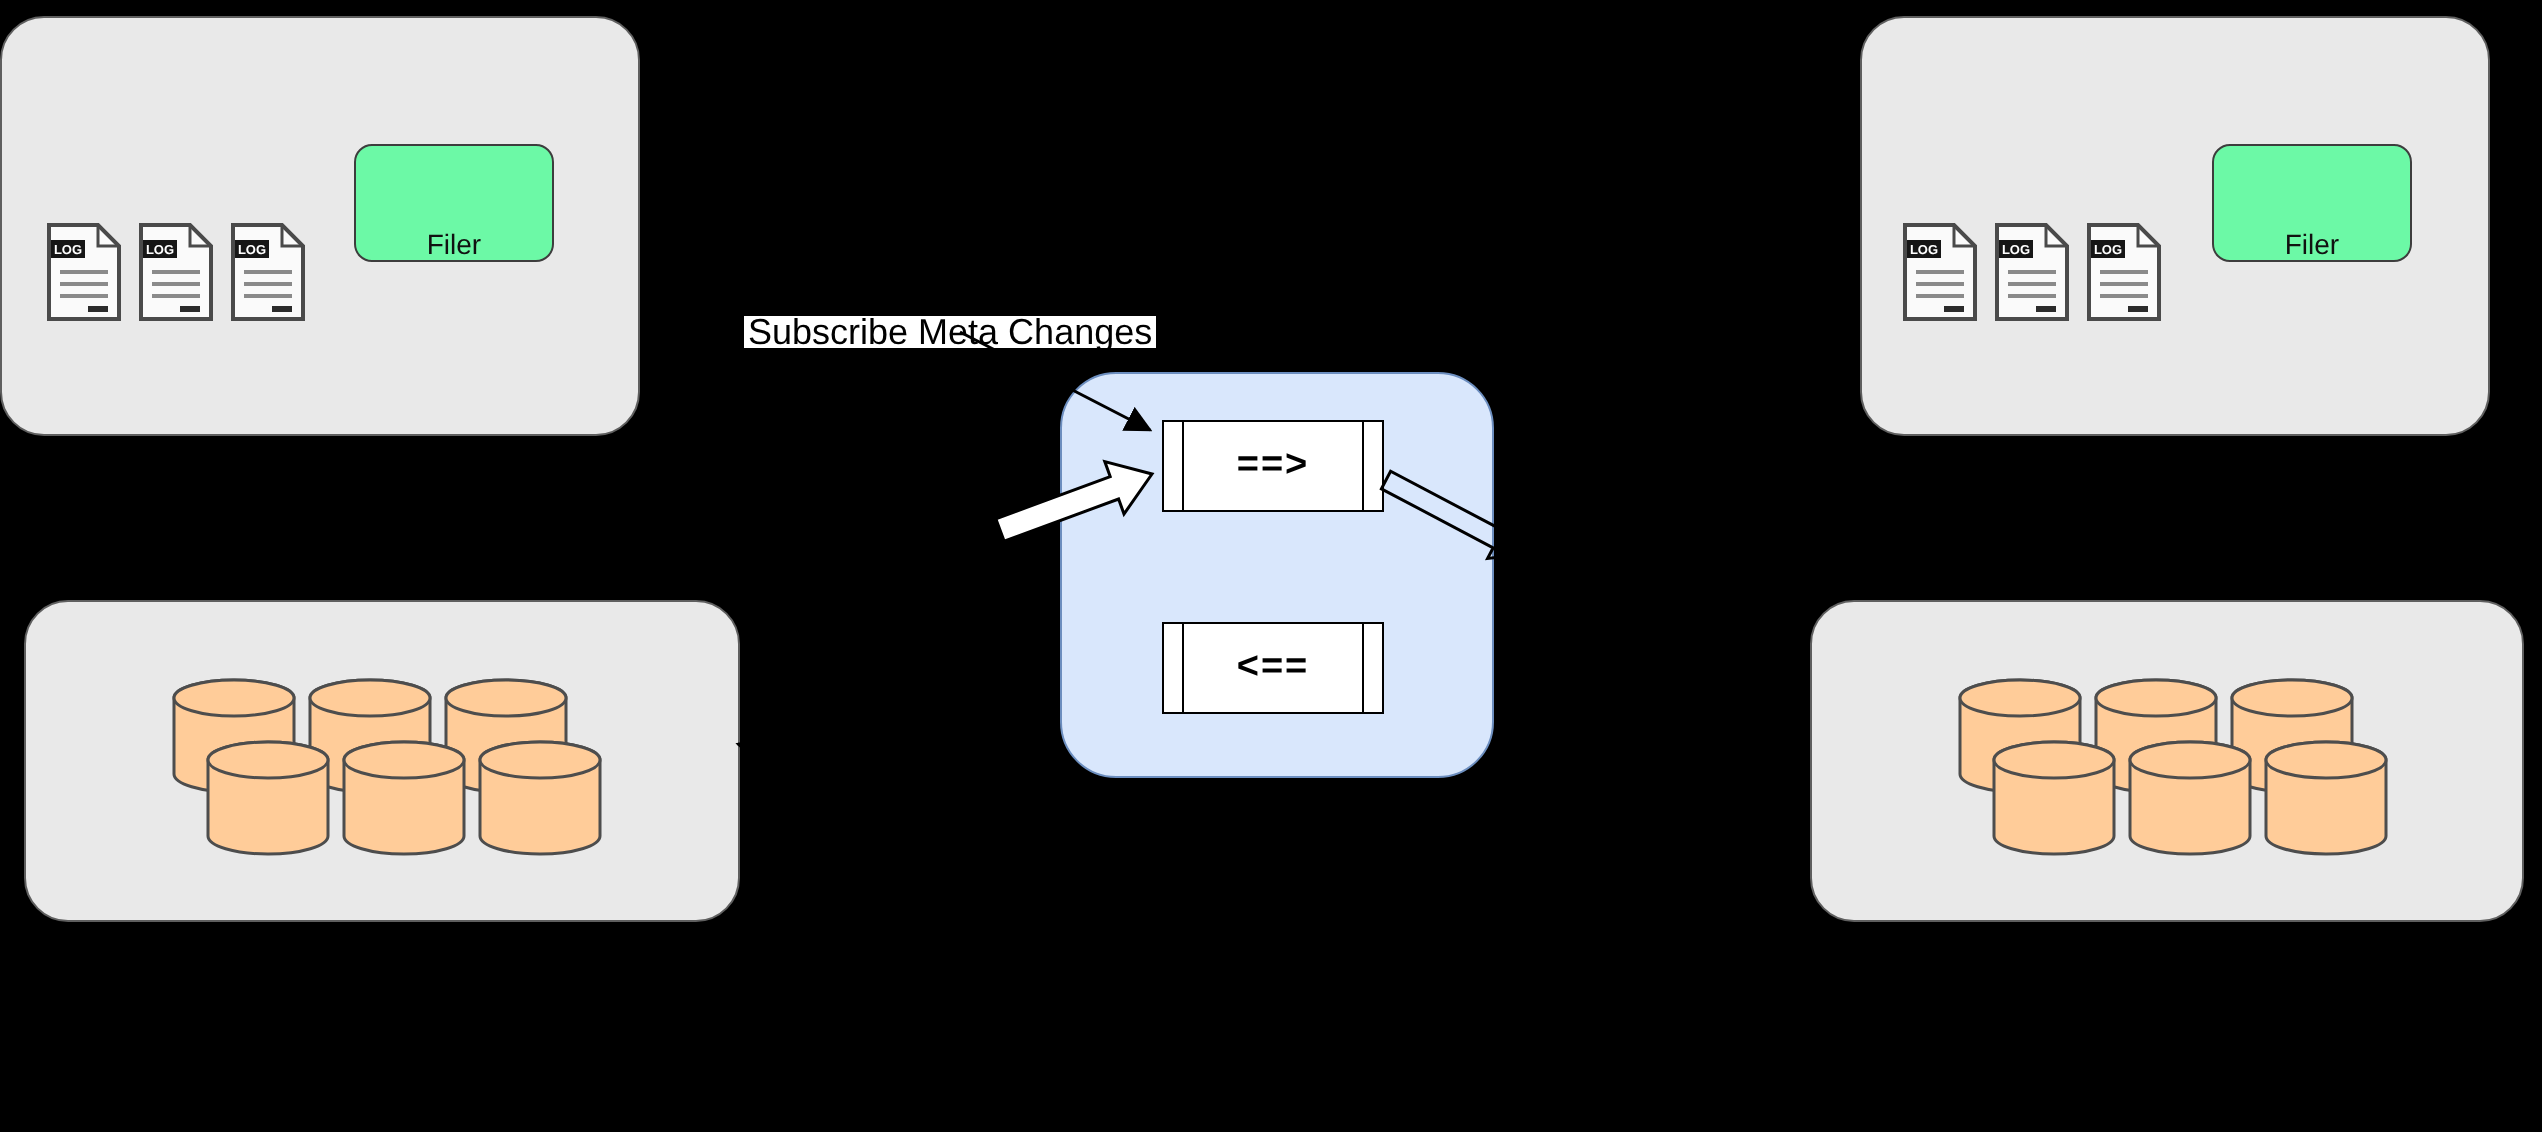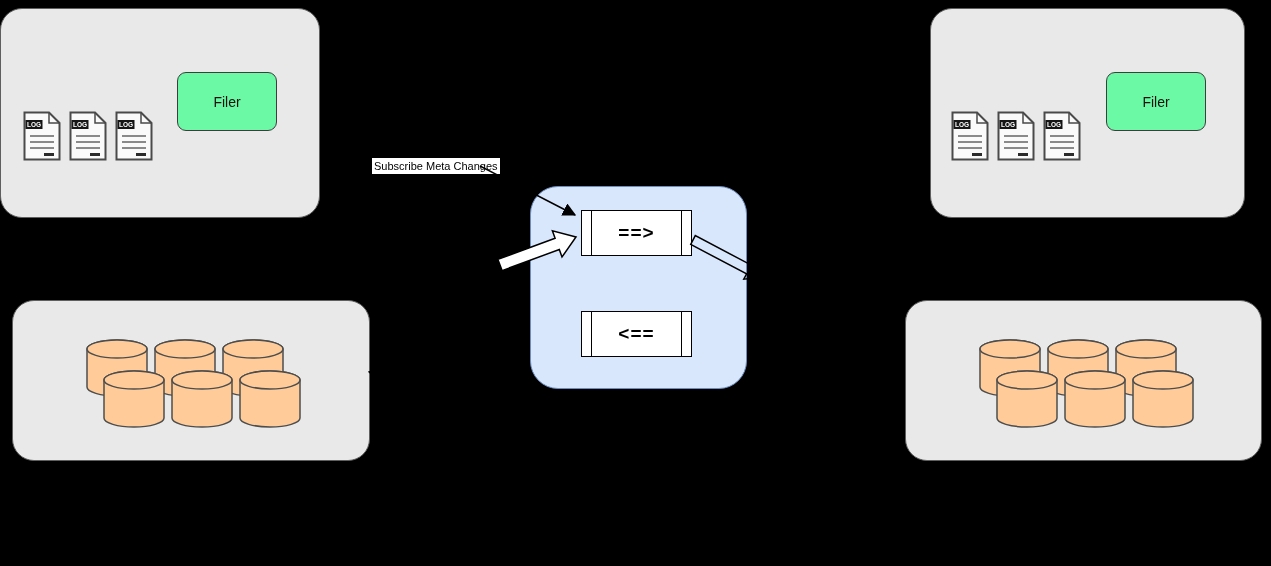--- a/index.html
+++ b/index.html
@@ -16,21 +16,21 @@
     background:#e9e9e9;
     border:1px solid #5f5f5f;
     border-radius:22px;
   }
   .filer {
     position:absolute;
     width:100px; height:59px;
     background:#6cf9a6;
     border:1px solid #3d3d3d;
     border-radius:9px;
-    display:flex; align-items:center; justify-content:center;
+    display:flex; align-items:flex-end; justify-content:center;
     font-size:14px; color:#111;
   }
   .logrow {
     position:absolute;
     display:flex; gap:8px;
   }
   .log-icon { display:block; }
   .cyl { position:absolute; }
   .hub {
     position:absolute;
@@ -54,21 +54,21 @@
   .queue .bar {
     position:absolute; top:0; bottom:0; width:0;
     border-left:1.5px solid #000;
   }
   .bar.bl { left:9px; }
   .bar.br { right:9px; }
   .sub-label {
     position:absolute;
     left:372px; top:158px;
     background:#ffffff; color:#000000;
-    font-size:11px; line-height:16px;
+    font-size:18px; line-height:16px;
     padding:0 2px;
     white-space:nowrap;
   }
   svg.overlay {
     position:absolute; left:0; top:0;
     pointer-events:none;
   }
 </style>
 </head>
 <body>

